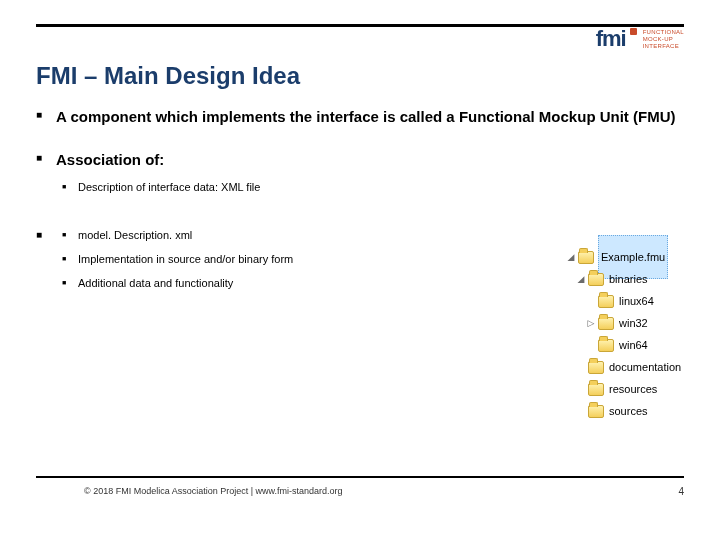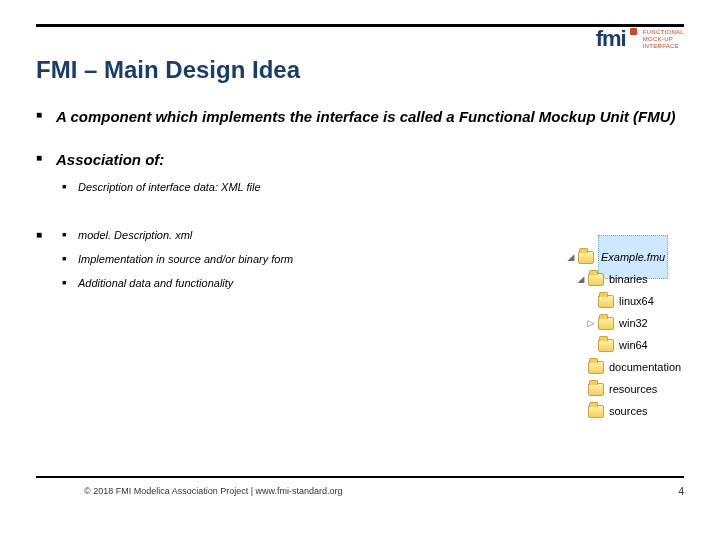--- a/index.html
+++ b/index.html
@@ -7,37 +7,37 @@
   .slide { position: relative; width: 720px; height: 468px; padding: 18px 36px 0 36px; }
 
   .top-rule { position: absolute; left: 36px; right: 36px; top: 24px; height: 3px; background: #000; }
   .bot-rule { position: absolute; left: 36px; right: 36px; top: 476px; height: 2px; background: #000; }
 
   .logo { position: absolute; right: 36px; top: 26px; display: flex; align-items: center; gap: 6px; }
   .logo-mark { font-weight: bold; font-size: 22px; color: #1b3d6b; letter-spacing: -1px; }
   .logo-dot { display: inline-block; width: 7px; height: 7px; background: #c94b2a; border-radius: 1px; position: relative; top: -8px; margin-left: -2px; }
   .logo-text { font-size: 6px; line-height: 7px; color: #c94b2a; letter-spacing: 0.3px; }
 
-  .title { position: absolute; left: 36px; top: 56px; font-size: 24px; font-weight: bold; color: #1b3d6b; }
+  .title { position: absolute; left: 36px; top: 62px; font-size: 24px; font-weight: bold; color: #1b3d6b; }
 
   .content { position: absolute; left: 36px; top: 108px; right: 36px; }
 
-  ul.lvl1 { list-style: none; font-style: italic; }
+  ul.lvl1 { list-style: none; }
   ul.lvl1 > li { position: relative; padding-left: 20px; margin-bottom: 14px; font-size: 15px; font-weight: bold; line-height: 1.25; }
   ul.lvl1 > li::before { content: "■"; position: absolute; left: 0; top: 1px; font-size: 10px; }
 
   ul.lvl2 { list-style: none; margin-top: 10px; }
   ul.lvl2 > li { position: relative; padding-left: 22px; margin-bottom: 10px; font-size: 11px; font-weight: normal; line-height: 1.3; }
   ul.lvl2 > li::before { content: "■"; position: absolute; left: 6px; top: 2px; font-size: 7px; }
 
   .gap { height: 10px; }
 
   .tree { position: absolute; right: 36px; top: 246px; width: 118px; font-size: 11px; font-family: "Segoe UI", Tahoma, sans-serif; color: #000; background: #fff; }
   .tree-row { display: flex; align-items: center; height: 22px; white-space: nowrap; }
-  .tree-row.sel .tree-label { background: #cde8ff; border: 1px dotted #6aa9e0; padding: 15px 2px; font-style: italic; }
+  .tree-row.sel .tree-label { background: #cde8ff; border: 1px dotted #6aa9e0; padding: 15px 2px; }
   .arrow { width: 10px; display: inline-flex; justify-content: center; color: #6b6b6b; font-size: 9px; }
   .indent { display: inline-block; }
   .folder { width: 16px; height: 13px; margin: 0 4px 0 2px; background: linear-gradient(#fff2b0, #f4cf5b); border: 1px solid #caa637; border-radius: 2px; position: relative; flex-shrink: 0; }
   .folder::before { content: ""; position: absolute; top: -4px; left: 0; width: 7px; height: 4px; background: #f4cf5b; border: 1px solid #caa637; border-bottom: none; border-radius: 2px 2px 0 0; }
   .tree-label { padding: 0 1px; }
 
   .footer { position: absolute; left: 36px; top: 486px; font-size: 9px; color: #333; padding-left: 48px; }
   .pagenum { position: absolute; right: 36px; top: 486px; font-size: 10px; color: #333; }
 </style>
 </head>

